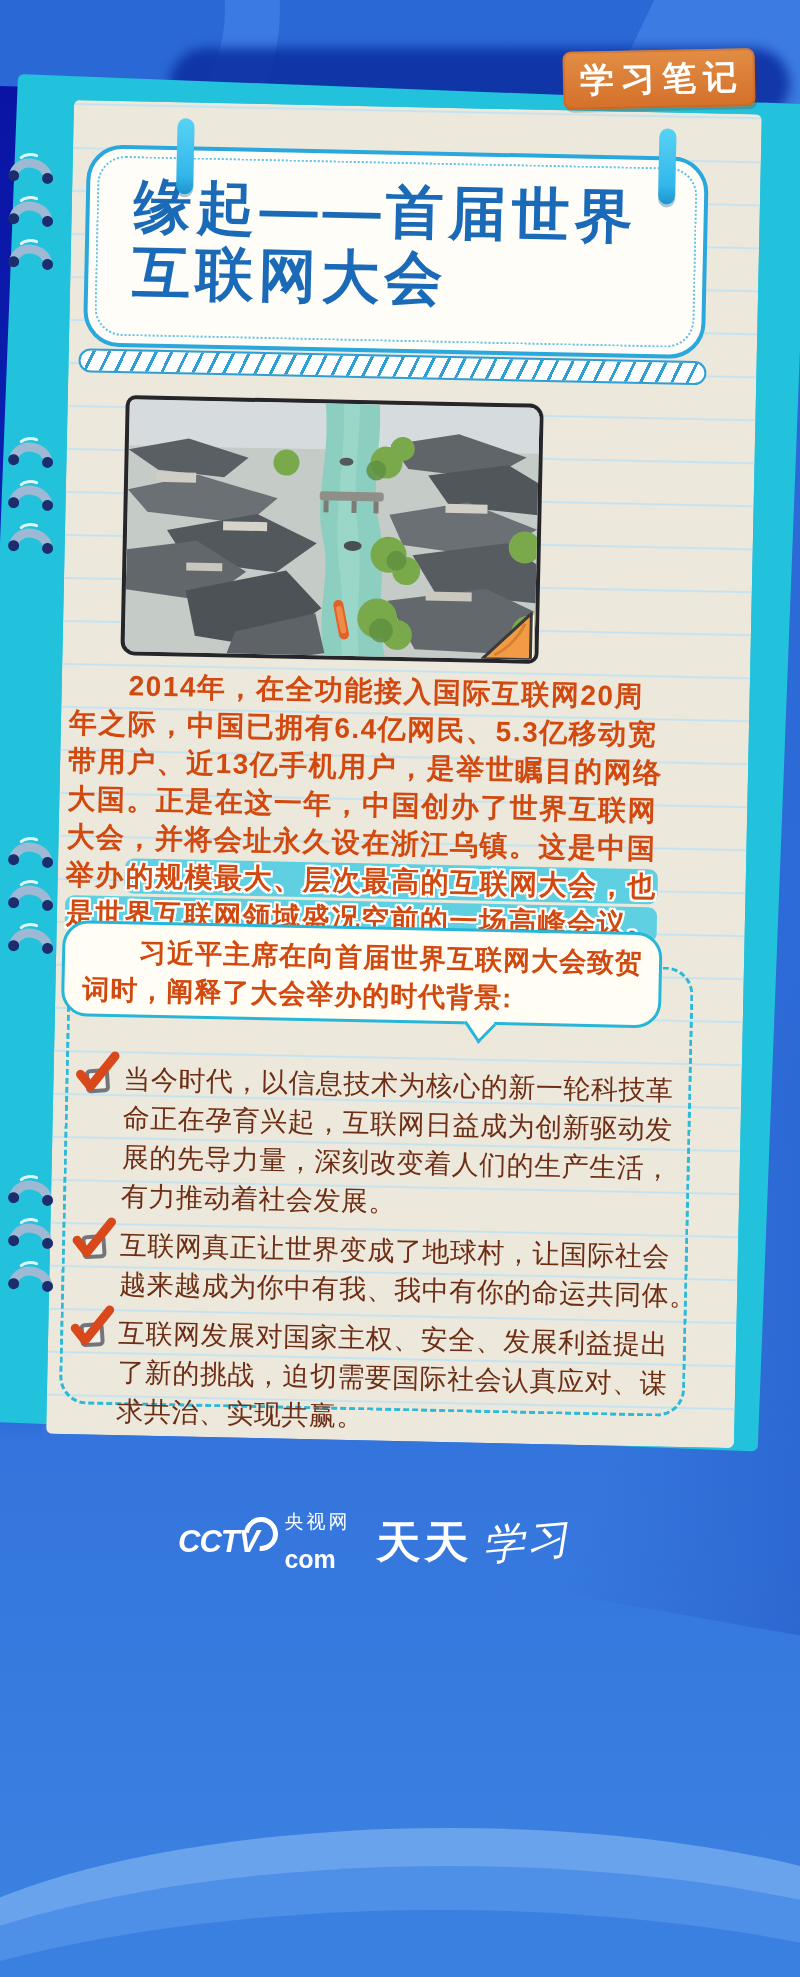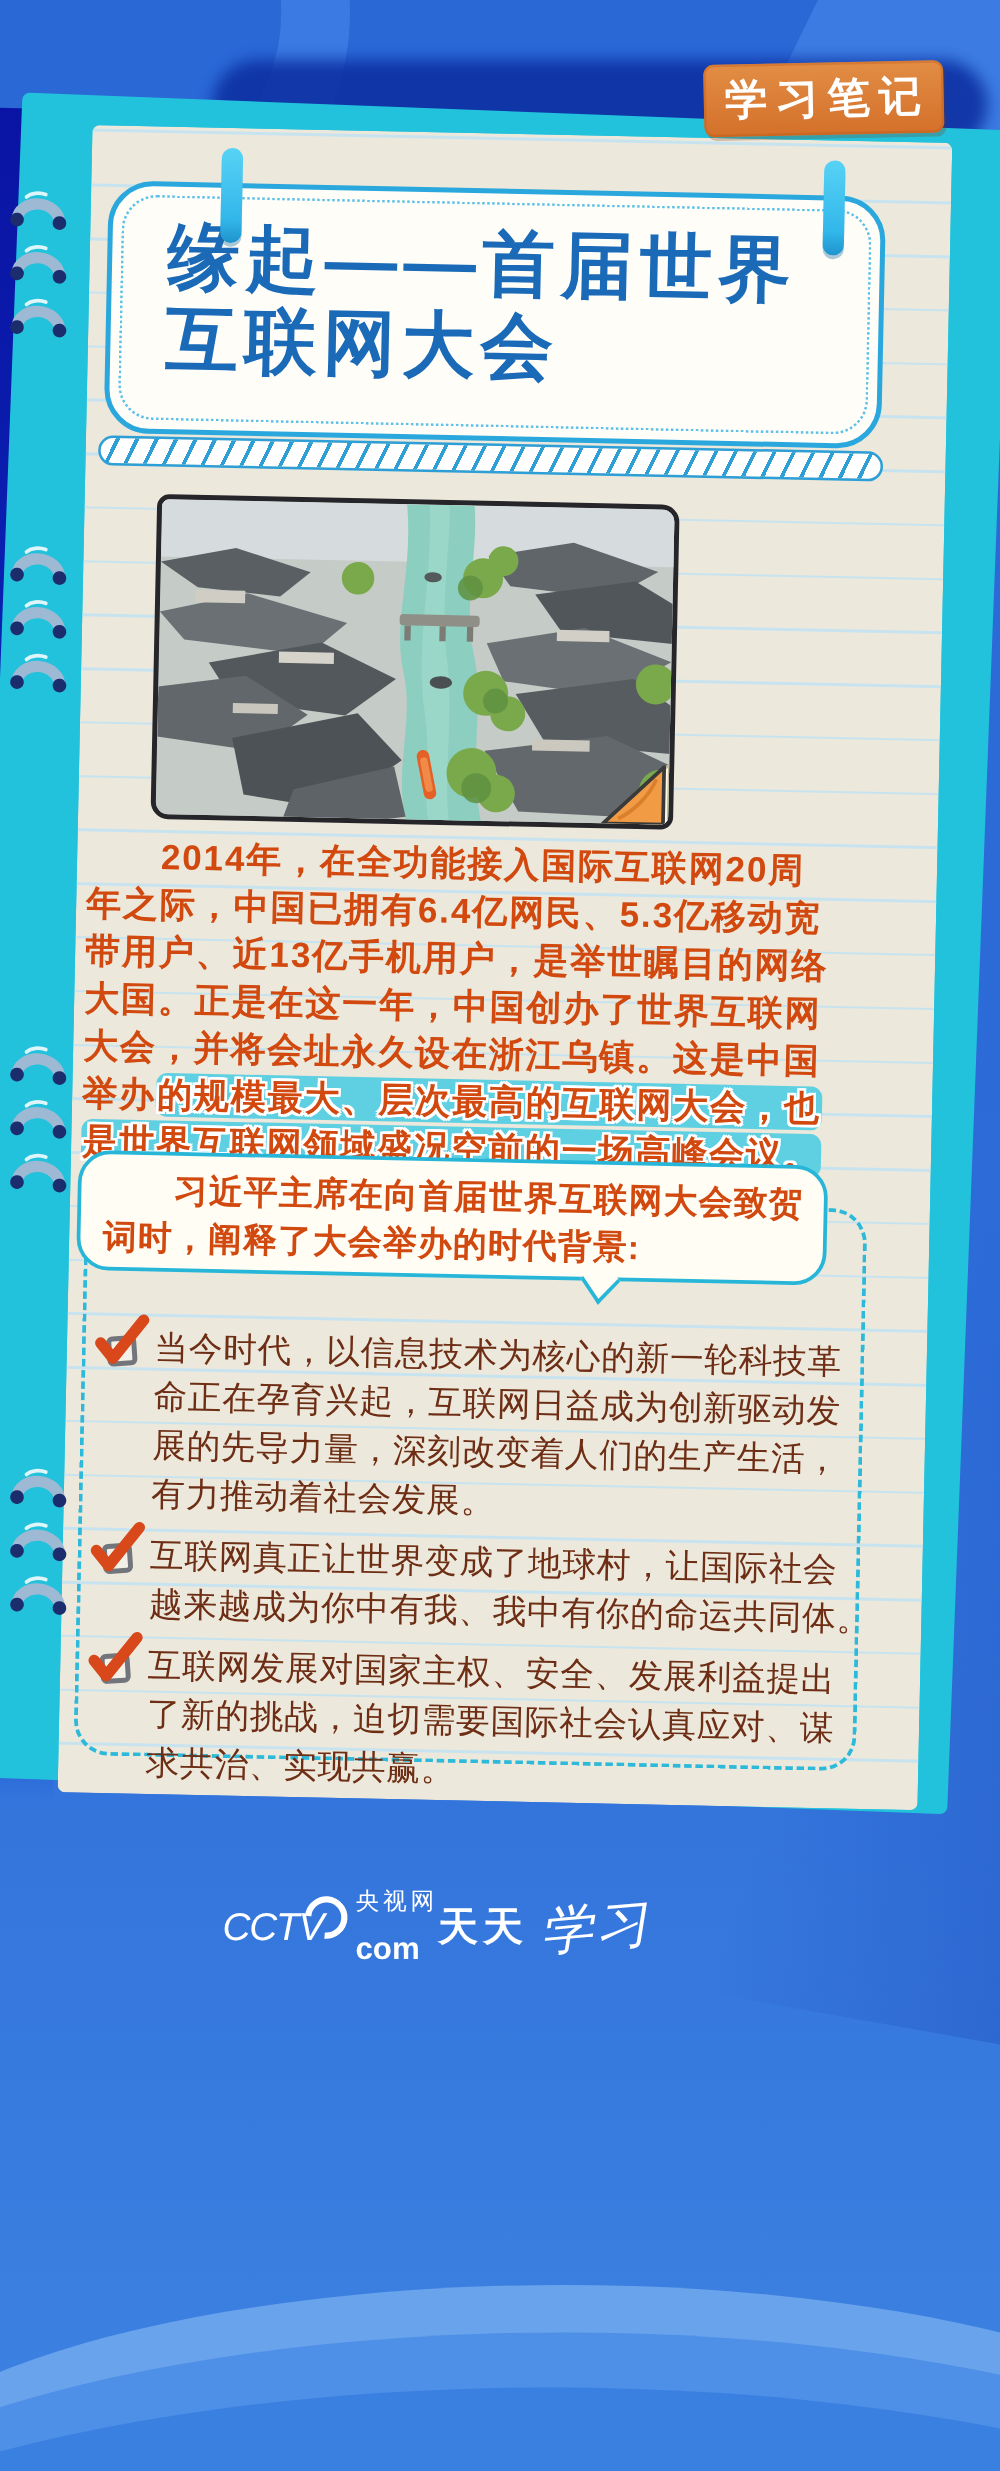--- a/index.html
+++ b/index.html
@@ -90,27 +90,27 @@
   .check-icon{position:relative;width:46px;flex:0 0 46px;height:40px;}
   .checkbox{position:absolute;left:8px;top:10px;width:24px;height:24px;border:4px solid #72767c;
         border-radius:5px;background:rgba(255,255,255,.35);transform:rotate(-5deg);}
   .checkmark{position:absolute;left:-4px;top:-8px;}
   .check-text{font-family:"DejaVu Serif",serif;font-size:27px;line-height:39px;color:#6e2e15;
         letter-spacing:.5px;}
   .check-text div{white-space:nowrap;}
 
   
   .footer{position:absolute;left:178px;top:1512px;z-index:5;display:flex;align-items:center;color:#fff;}
-  .cctv{position:relative;font-size:31px;font-weight:normal;font-style:italic;letter-spacing:-1px;}
+  .cctv{position:relative;font-size:31px;font-weight:bold;font-style:italic;letter-spacing:-1px;}
   .cctv-circle{position:absolute;right:-20px;top:-7px;width:34px;height:34px;border:5px solid #fff;
         border-radius:50%;border-left-color:transparent;transform:rotate(-40deg);}
   .cnlabel{margin-left:26px;line-height:1;}
   .cnlabel .cn{font-size:19px;letter-spacing:3px;}
   .cnlabel .com{font-size:25px;font-weight:bold;margin-top:16px;}
-  .tiantian{font-size:32px;font-weight:900;letter-spacing:4px;}
+  .tiantian{margin-left:26px;font-size:44px;font-weight:900;letter-spacing:4px;}
   .xuexi{margin-left:10px;font-size:42px;font-style:italic;font-family:"DejaVu Serif",serif;
         transform:rotate(-5deg);letter-spacing:2px;}
 </style>
 </head>
 <body>
 
 <div class="bg-arc-tl" data-name="background-arc-decoration"></div>
 <div class="bg-swoosh-tr" data-name="background-swoosh-decoration"></div>
 <div class="bg-blob" data-name="background-dark-blob"></div>
 <div class="bg-streak" data-name="background-streak"></div>

